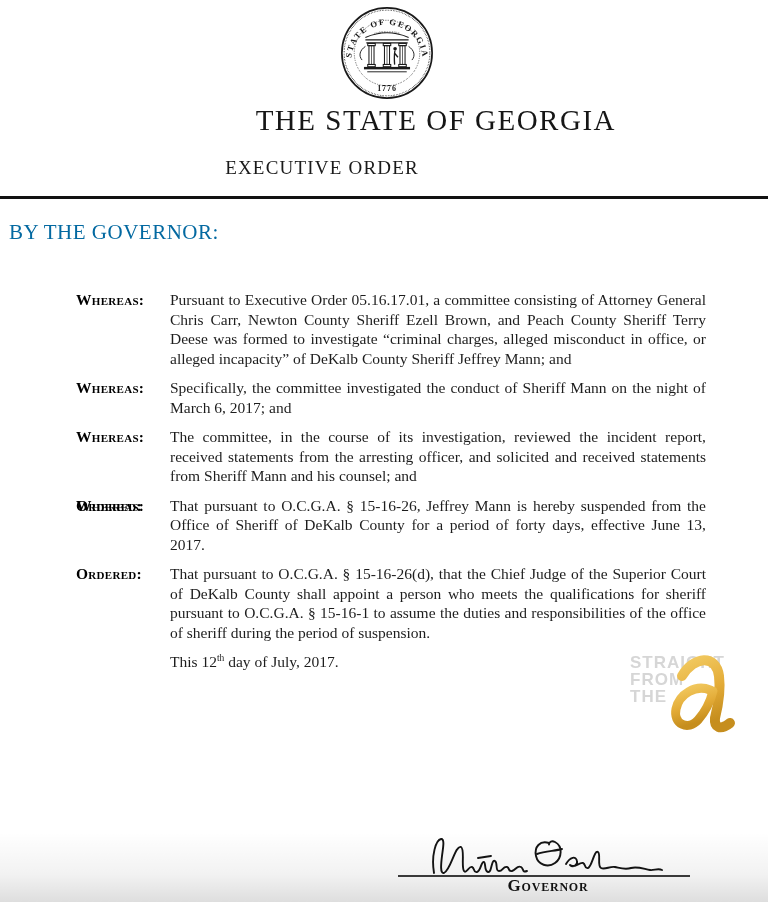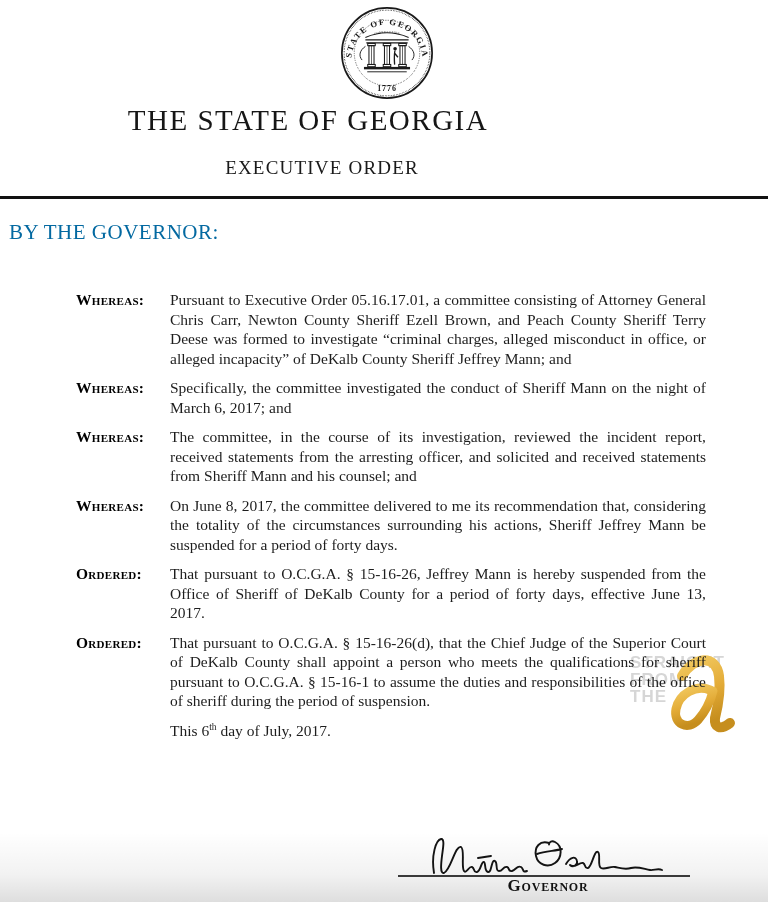--- a/index.html
+++ b/index.html
@@ -10,21 +10,21 @@
   }
   
   .bottom-shade{
     position:absolute;left:0;bottom:0;width:768px;height:70px;z-index:6;
     background:linear-gradient(to bottom, rgba(0,0,0,0) 0%, rgba(0,0,0,0.05) 60%, rgba(0,0,0,0.13) 100%);
     pointer-events:none;
   }
   
   .seal{position:absolute;left:336px;top:6px;width:102px;height:94px;z-index:3;}
   .doc-title{
-    position:absolute;left:0;top:104px;width:616px;text-align:center;z-index:3;
+    position:absolute;left:0;top:104px;width:616px;text-align:right;z-index:3;
     font-size:29px;letter-spacing:1.5px;color:#161616;
   }
   .doc-subtitle{
     position:absolute;left:0;top:157px;width:644px;text-align:center;z-index:3;
     font-size:19px;letter-spacing:1.2px;color:#1a1a1a;
   }
   .rule{
     position:absolute;left:0;top:196px;width:768px;height:3px;background:#121212;z-index:3;
   }
   .byline{
@@ -143,32 +143,31 @@
     <div class="para">
       <span class="label">Whereas:</span>
       <span>Specifically, the committee investigated the conduct of Sheriff Mann on the night of March 6, 2017; and</span>
     </div>
     <div class="para">
       <span class="label">Whereas:</span>
       <span>The committee, in the course of its investigation, reviewed the incident report, received statements from the arresting officer, and solicited and received statements from Sheriff Mann and his counsel; and</span>
     </div>
     <div class="para">
       <span class="label">Whereas:</span>
-      <span>On June 8, 2017, the committee delivered to me its recommendation that, considering the totality of the circumstances surrounding his actions, Sheriff Jeffrey Mann be suspended for a period of forty days.</span>
     </div>
     <div class="para">
       <span class="label">Ordered:</span>
       <span>That pursuant to O.C.G.A. § 15-16-26, Jeffrey Mann is hereby suspended from the Office of Sheriff of DeKalb County for a period of forty days, effective June 13, 2017.</span>
     </div>
     <div class="para">
       <span class="label">Ordered:</span>
       <span>That pursuant to O.C.G.A. § 15-16-26(d), that the Chief Judge of the Superior Court of DeKalb County shall appoint a person who meets the qualifications for sheriff pursuant to O.C.G.A. § 15-16-1 to assume the duties and responsibilities of the office of sheriff during the period of suspension.</span>
     </div>
     <div class="para date-line">
-      <span>This 6</span><sup>th</sup><span> day of July, 2017.</span>
+      <span>This 12</span><sup>th</sup><span> day of July, 2017.</span>
     </div>
   </div>
 
   <svg class="sig-svg" viewBox="0 0 250 46" aria-label="Nathan Deal">
     <g fill="none" stroke="#141414" stroke-width="1.9" stroke-linecap="round" stroke-linejoin="round">
 
       <path d="M6,40 C3,22 8,7 13,6 C17,5.5 15,15 14,23 C13,31 12,41 16,40
                C23,37 27,12 33,14 C37,16 33,34 36,38
                C38,41 41,33 44,34 C47,35 45,40 49,39
                C53,38 53,28 56,29 C58,30 56,38 60,39

